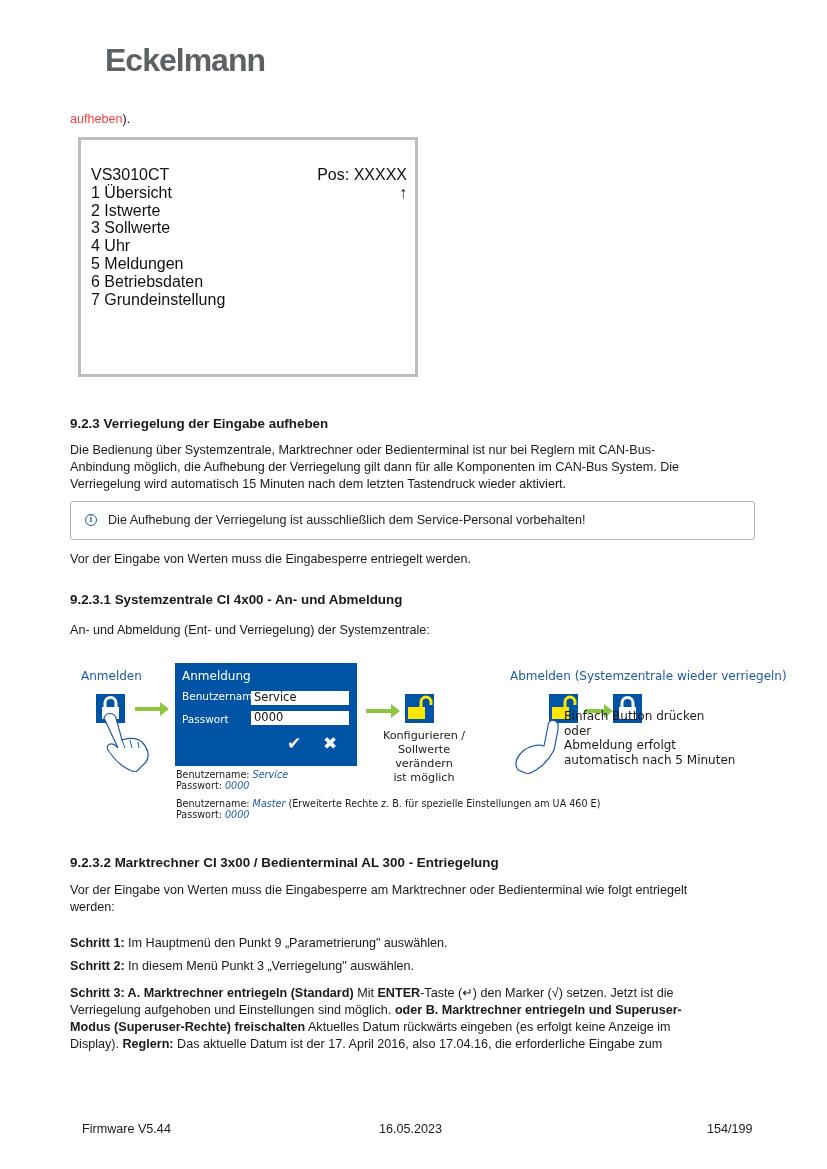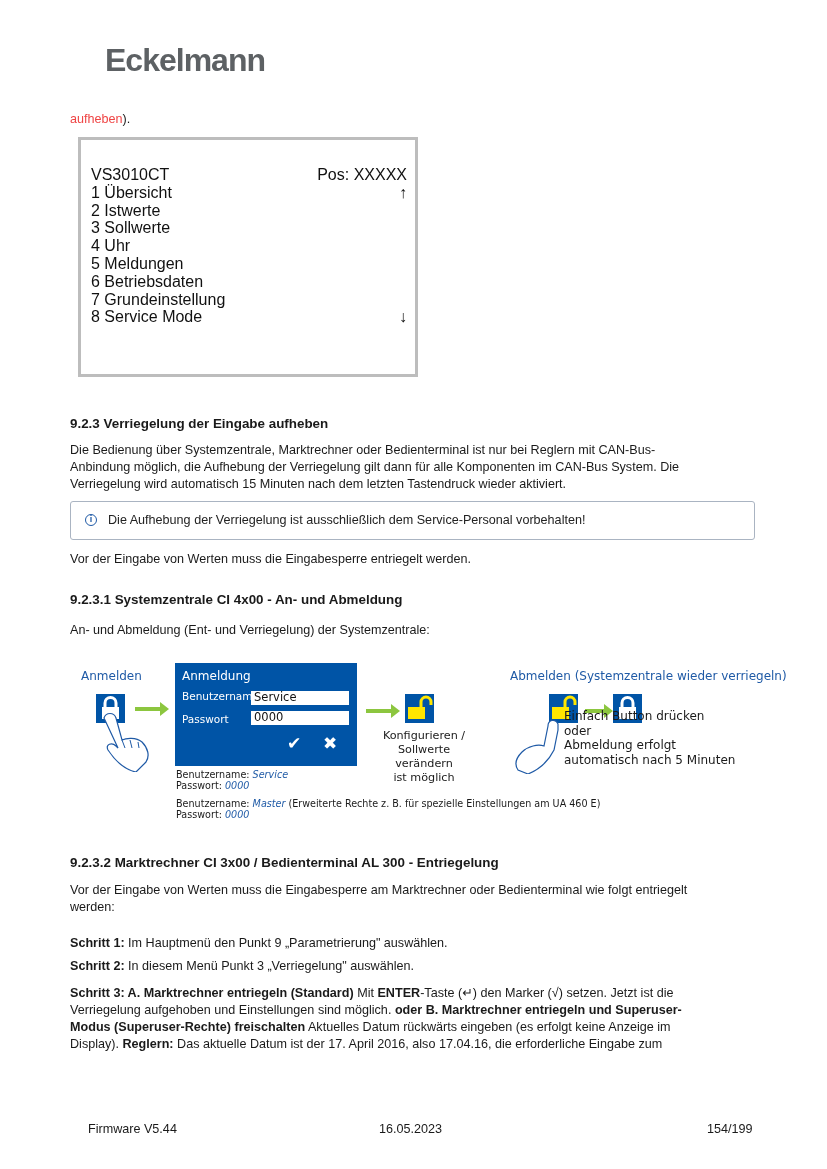--- a/index.html
+++ b/index.html
@@ -46,24 +46,20 @@
   <div class="lcd-row" style="top:43.8px;">
     <span>1 Übersicht</span>
     <span class="r">↑</span>
   </div>
   <div class="lcd-row" style="top:61.6px;"><span>2 Istwerte</span></div>
   <div class="lcd-row" style="top:79.4px;"><span>3 Sollwerte</span></div>
   <div class="lcd-row" style="top:97.2px;"><span>4 Uhr</span></div>
   <div class="lcd-row" style="top:115px;"><span>5 Meldungen</span></div>
   <div class="lcd-row" style="top:132.8px;"><span>6 Betriebsdaten</span></div>
   <div class="lcd-row" style="top:150.6px;"><span>7 Grundeinstellung</span></div>
-  <div class="lcd-row" style="top:168.4px;">
-    <span>8 Service Mode</span>
-    <span class="r">↓</span>
-  </div>
 </div>
 
 <div class="abs h3" style="left:70px; top:416px;">9.2.3  Verriegelung der Eingabe aufheben</div>
 <div class="abs p" style="left:70px; top:442px;">
   <div>Die Bedienung über Systemzentrale, Marktrechner oder Bedienterminal ist nur bei Reglern mit CAN-Bus-</div>
   <div>Anbindung möglich, die Aufhebung der Verriegelung gilt dann für alle Komponenten im CAN-Bus System. Die</div>
   <div>Verriegelung wird automatisch 15 Minuten nach dem letzten Tastendruck wieder aktiviert.</div>
 </div>
 
 <div class="abs note">
@@ -168,15 +164,15 @@
   <b>Schritt 2:</b><span> In diesem Menü Punkt 3 „Verriegelung" auswählen.</span>
 </div>
 
 <div class="abs p" style="left:70px; top:985px; width:690px;">
   <div><b>Schritt 3: A. Marktrechner entriegeln (Standard)</b><span> Mit </span><b>ENTER</b><span>-Taste (</span><span>↵</span><span>) den Marker (√) setzen. Jetzt ist die</span></div>
   <div><span>Verriegelung aufgehoben und Einstellungen sind möglich. </span><b>oder B. Marktrechner entriegeln und Superuser-</b></div>
   <div><b>Modus (Superuser-Rechte) freischalten</b><span> Aktuelles Datum rückwärts eingeben (es erfolgt keine Anzeige im</span></div>
   <div><span>Display). </span><b>Reglern:</b><span> Das aktuelle Datum ist der 17. April 2016, also 17.04.16, die erforderliche Eingabe zum</span></div>
 </div>
 
-<div class="abs footer" style="left:88px; top:1122px;">Firmware V5.44</div>
+<div class="abs footer" style="left:82px; top:1122px;">Firmware V5.44</div>
 <div class="abs footer" style="left:379px; top:1122px;">16.05.2023</div>
 <div class="abs footer" style="left:707px; top:1122px;">154/199</div>
 
 </body></html>

